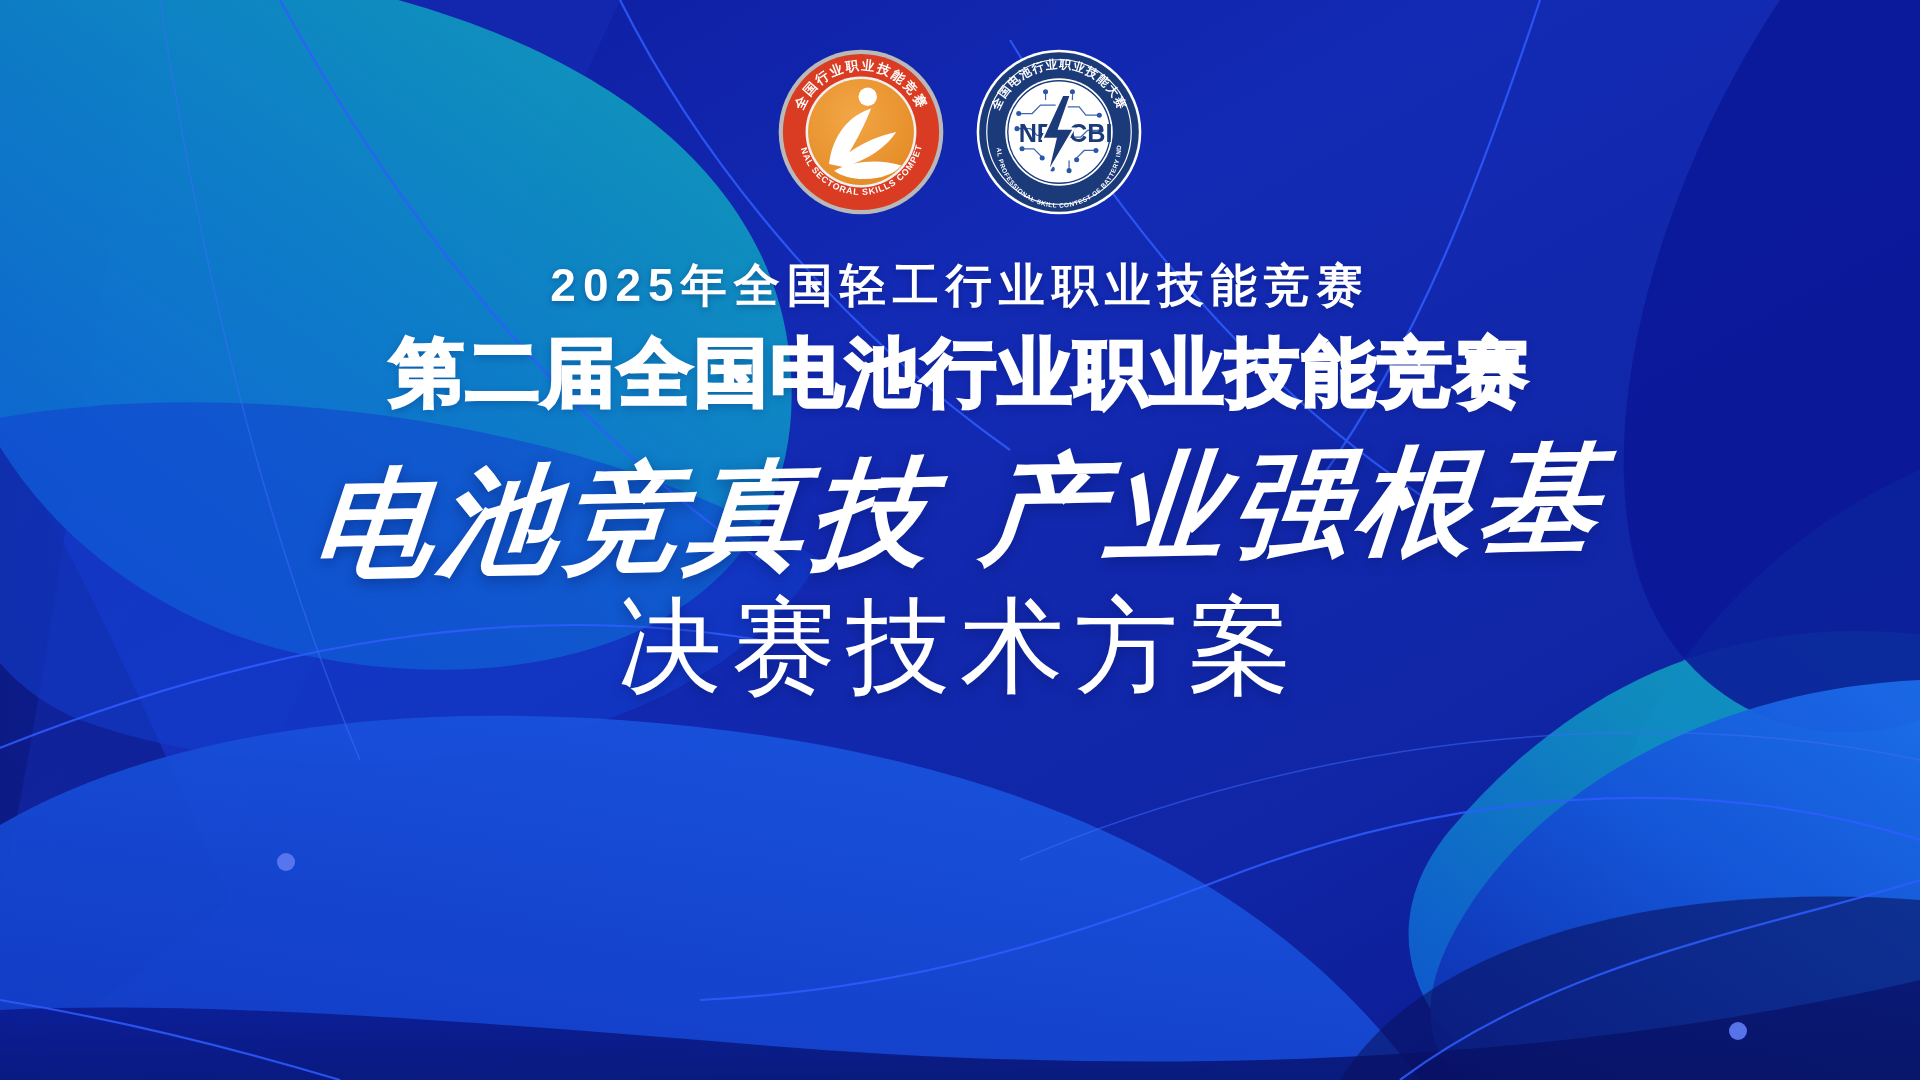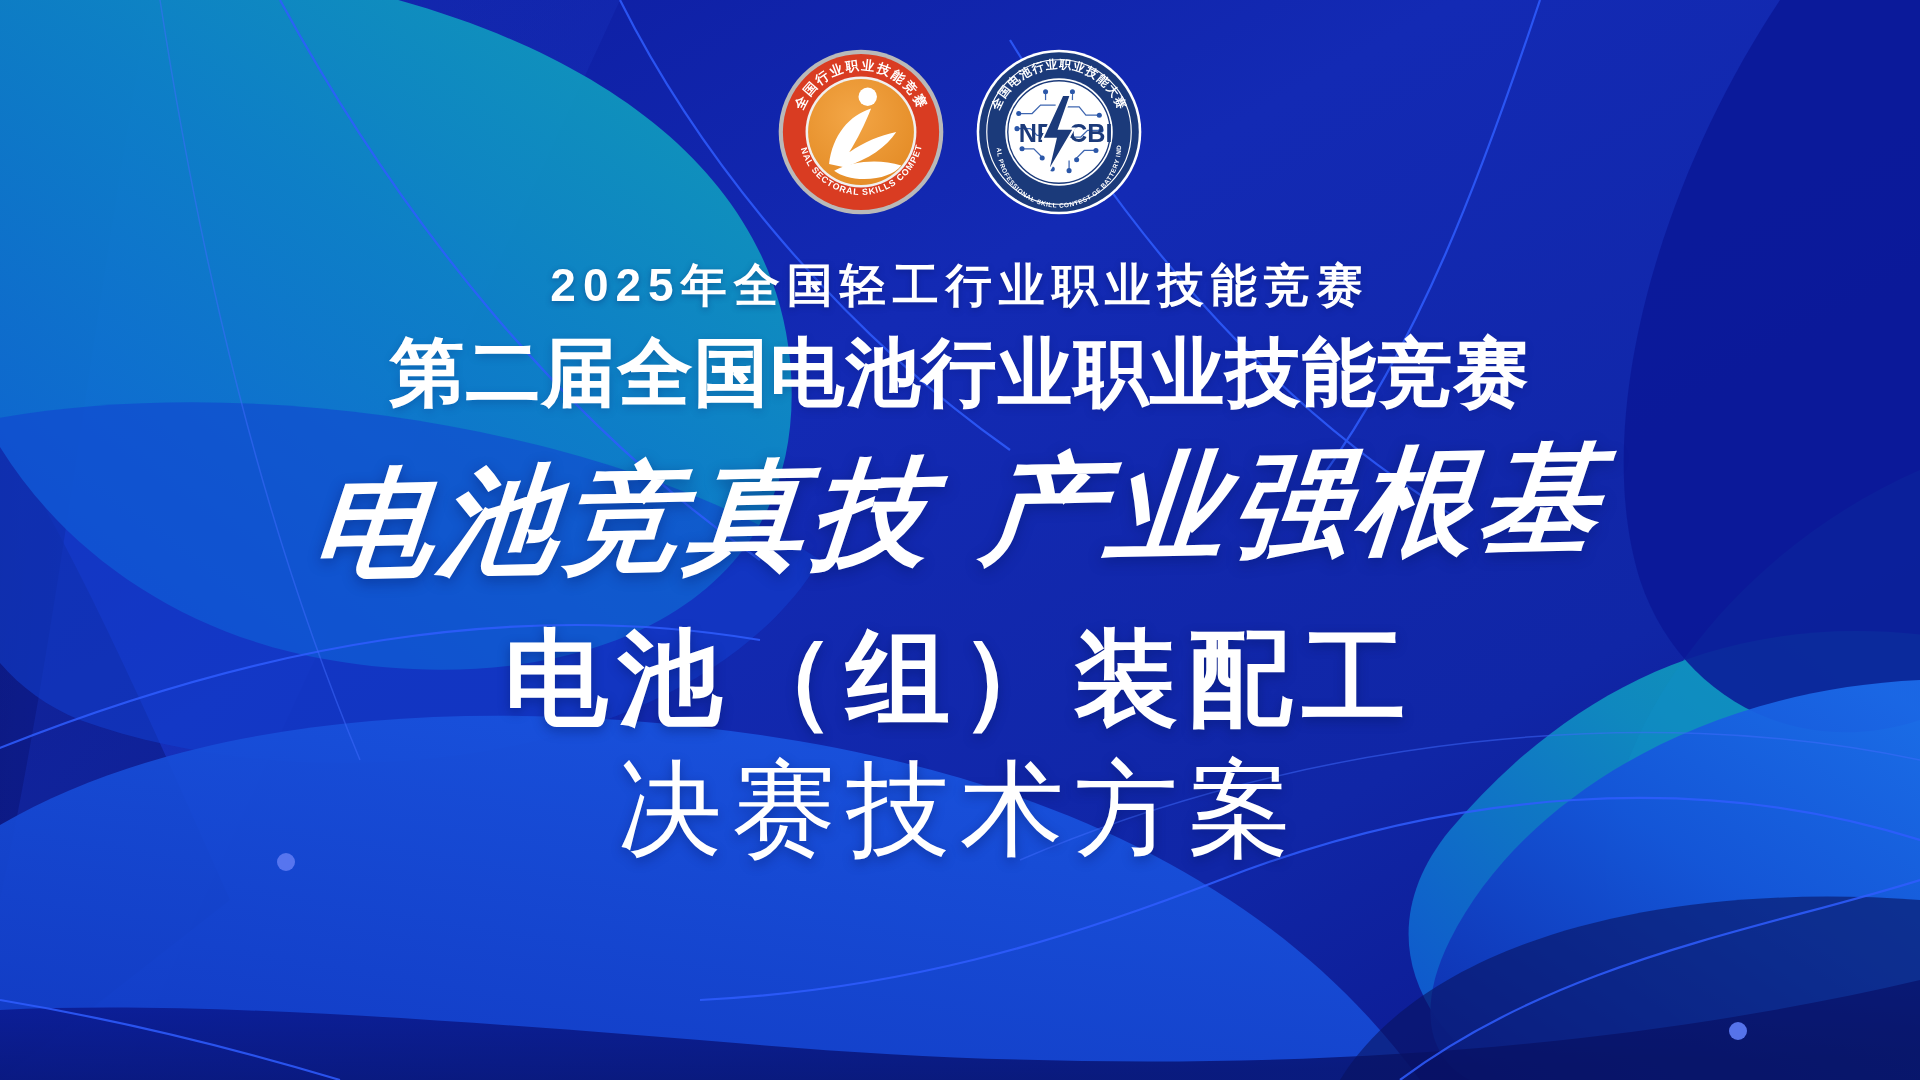--- a/index.html
+++ b/index.html
@@ -18,21 +18,21 @@
   .logo{width:168px;height:168px;position:relative;}
 
   
   .textblock{position:absolute;left:0;top:0;width:1920px;z-index:25;
              display:flex;flex-direction:column;align-items:center;}
 
   .line-sub{margin-top:262px;color:#ffffff;font-size:46px;font-weight:700;
             letter-spacing:7px;line-height:1;white-space:nowrap;
             text-shadow:0 2px 6px rgba(0,20,90,.35);}
 
-  .line-main{margin-top:28px;color:#ffffff;font-size:74px;font-weight:400;
+  .line-main{margin-top:28px;color:#ffffff;font-size:74px;font-weight:700;
              letter-spacing:2px;line-height:1;white-space:nowrap;
              -webkit-text-stroke:3px #ffffff;
              text-shadow:0 3px 10px rgba(0,20,90,.35);}
 
   .line-slogan{margin-top:42px;color:#ffffff;font-size:118px;line-height:1;
                white-space:nowrap;font-weight:700;
                font-family:"DejaVu Serif","Liberation Serif",serif;
                font-style:italic;letter-spacing:6px;
                transform:skewX(-6deg) rotate(-1.2deg);
                text-shadow:0 4px 14px rgba(0,20,90,.4);}
@@ -218,17 +218,16 @@
           <textPath href="#arcEn2" startOffset="50%" text-anchor="middle">NATIONAL PROFESSIONAL SKILL CONTEST OF BATTERY INDUSTRY</textPath>
         </text>
       </svg>
     </div>
   </div>
 
   <div class="textblock">
     <div class="line-sub">2025年全国轻工行业职业技能竞赛</div>
     <div class="line-main">第二届全国电池行业职业技能竞赛</div>
     <div class="line-slogan">电池竞真技 产业强根基</div>
-    <div class="line-title1">电池（组）装配工</div>
     <div class="line-title2">决赛技术方案</div>
   </div>
 
 </div>
 
 </body></html>

